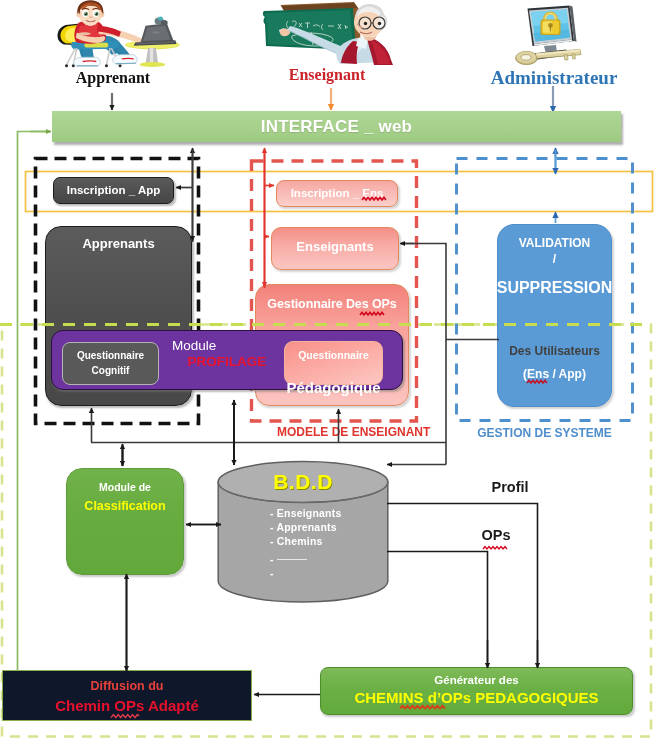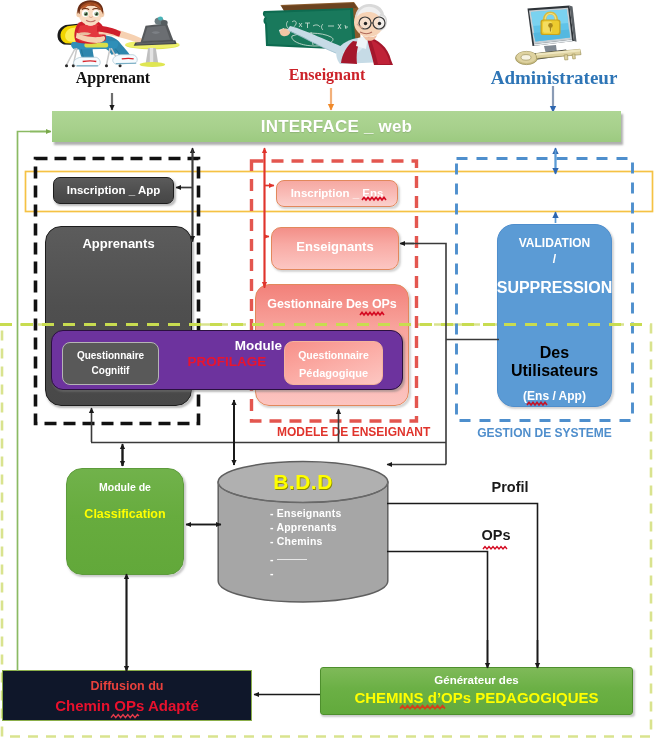--- a/index.html
+++ b/index.html
@@ -354,77 +354,77 @@
       </span>
     </span>
   </div>
 
   <div class="rbox" style="left:497px;top:224px;width:115px;height:183px;z-index:3;border-radius:17px;
               background:#5b9bd5;border:1.2px solid #4f8ecc;
               box-shadow:1.5px 2px 2px rgba(160,160,160,0.45);">
     <span style="color:#fff;font-size:12px;font-weight:bold;margin-top:11px;">VALIDATION</span>
     <span style="color:#fff;font-size:12px;font-weight:bold;margin-top:2px;">/</span>
     <span style="color:#fff;font-size:16px;font-weight:bold;margin-top:13px;">SUPPRESSION</span>
-    <span style="color:#000000;font-size:16px;font-weight:bold;margin-top:47px;">Des Utilisateurs</span>
+    <span style="color:#404040;font-size:12px;font-weight:bold;margin-top:47px;">Des Utilisateurs</span>
     <span style="color:#fff;font-size:12px;font-weight:bold;margin-top:9px;position:relative;">
       <span>(Ens / App)</span>
       <span class="sq" style="left:4px;top:13px;width:18px;">
         <svg width="20" height="4" viewBox="0 0 20 4">
             <path d="M0,3 L2,0.4 L4,3 L6,0.4 L8,3 L10,0.4 L12,3 L14,0.4 L16,3 L18,0.4 L20,3" fill="none" stroke="#c2152b" stroke-width="1.6"></path>
           </svg>
       </span>
     </span>
   </div>
 
   <div class="rbox" style="left:51px;top:330px;width:352px;height:60px;z-index:5;border-radius:12px;
               background:#6d339e;border:1.8px solid #2b1040;
               box-shadow:1.5px 2px 2px rgba(120,120,120,0.5);">
-    <span style="position:absolute;left:120px;top:7px;width:110px;text-align:right;
-                 color:#fff;font-size:13.5px;font-weight:bold;">Module</span>
+    <span style="position:absolute;left:120px;top:7px;width:110px;text-align:left;
+                 color:#fff;font-size:13.5px;font-weight:normal;">Module</span>
     <span style="position:absolute;left:120px;top:23px;width:110px;text-align:center;
                  color:#e8142f;font-size:13.5px;font-weight:bold;">PROFILAGE</span>
   </div>
 
   <div class="rbox" style="left:62px;top:342px;width:97px;height:43px;z-index:6;border-radius:8px;
               background:#595959;border:1.5px solid #b5b5b5;">
     <span style="color:#fff;font-size:10px;font-weight:bold;margin-top:7px;">Questionnaire</span>
     <span style="color:#fff;font-size:10px;font-weight:bold;margin-top:4px;">Cognitif</span>
   </div>
 
   <div class="rbox" style="left:284px;top:341px;width:99px;height:44px;z-index:6;border-radius:9px;
               background:linear-gradient(160deg,#f79089 0%,#fba9a2 45%,#fdc7c2 100%);
               border:1.2px solid #f3b49c;">
     <span style="color:#fff;font-size:10.5px;font-weight:bold;margin-top:7px;">Questionnaire</span>
-    <span style="color:#fff;font-size:11px;font-weight:bold;margin-top:6px;">Pédagogique</span>
+    <span style="color:#fff;font-size:15px;font-weight:bold;margin-top:18px;">Pédagogique</span>
   </div>
 
   <div class="lbl" style="left:277px;top:425px;width:136px;color:#e0342c;font-size:12px;font-weight:bold;z-index:7;">MODELE DE ENSEIGNANT</div>
   <div class="lbl" style="left:455px;top:426px;width:179px;color:#4f8ecc;font-size:12px;font-weight:bold;z-index:7;">GESTION DE SYSTEME</div>
 
   <div class="rbox" style="left:66px;top:468px;width:118px;height:107px;z-index:5;border-radius:16px;
               background:linear-gradient(180deg,#71b24b 0%,#67ac3e 45%,#62a83a 100%);
               border:1.2px solid #5d9b3c;box-shadow:1.5px 2px 2px rgba(150,150,150,0.5);">
     <span style="color:#fff;font-size:10.5px;font-weight:bold;margin-top:12px;">Module de</span>
-    <span style="color:#ffff00;font-size:12.5px;font-weight:bold;margin-top:14px;">Classification</span>
+    <span style="color:#ffff00;font-size:12.5px;font-weight:bold;margin-top:6px;">Classification</span>
   </div>
 
   <div class="rbox" style="left:2px;top:670px;width:250px;height:51px;z-index:5;
               background:#0f172a;border:1.6px solid #8bae4a;">
     <span style="color:#e8413c;font-size:12.5px;font-weight:bold;margin-top:8px;">Diffusion du</span>
     <span style="color:#e8112d;font-size:15px;font-weight:bold;margin-top:4px;position:relative;">
       <span>Chemin OPs Adapté</span>
       <span class="sq" style="left:56px;top:17px;width:27px;">
         <svg width="28" height="5" viewBox="0 0 28 5">
             <path d="M0,3.6 L2.4,0.6 L4.8,3.6 L7.2,0.6 L9.6,3.6 L12,0.6 L14.4,3.6 L16.8,0.6 L19.2,3.6 L21.6,0.6 L24,3.6 L26.4,0.6 L28,2" fill="none" stroke="#e03a4a" stroke-width="1.5"></path>
           </svg>
       </span>
     </span>
   </div>
 
-  <div class="rbox" style="left:320px;top:667px;width:313px;height:48px;z-index:5;border-radius:3px;
+  <div class="rbox" style="left:320px;top:667px;width:313px;height:48px;z-index:5;border-radius:8px;
               background:linear-gradient(180deg,#7fba59 0%,#6bb045 45%,#62aa3c 100%);
               border:1.2px solid #4e8f2d;box-shadow:1.5px 2px 2px rgba(150,150,150,0.5);">
     <span style="color:#fff;font-size:11.5px;font-weight:bold;margin-top:6px;">Générateur des</span>
     <span style="color:#ffff00;font-size:15px;font-weight:bold;margin-top:3px;position:relative;">
       <span>CHEMINS d’OPs PEDAGOGIQUES</span>
       <span class="sq" style="left:46px;top:16px;width:47px;">
         <svg width="46" height="5" viewBox="0 0 46 5">
             <path d="M0,3.6 L2.5,0.6 L5,3.6 L7.5,0.6 L10,3.6 L12.5,0.6 L15,3.6 L17.5,0.6 L20,3.6 L22.5,0.6 L25,3.6 L27.5,0.6 L30,3.6 L32.5,0.6 L35,3.6 L37.5,0.6 L40,3.6 L42.5,0.6 L45,3.6" fill="none" stroke="#d2421b" stroke-width="1.7"></path>
           </svg>
       </span>

